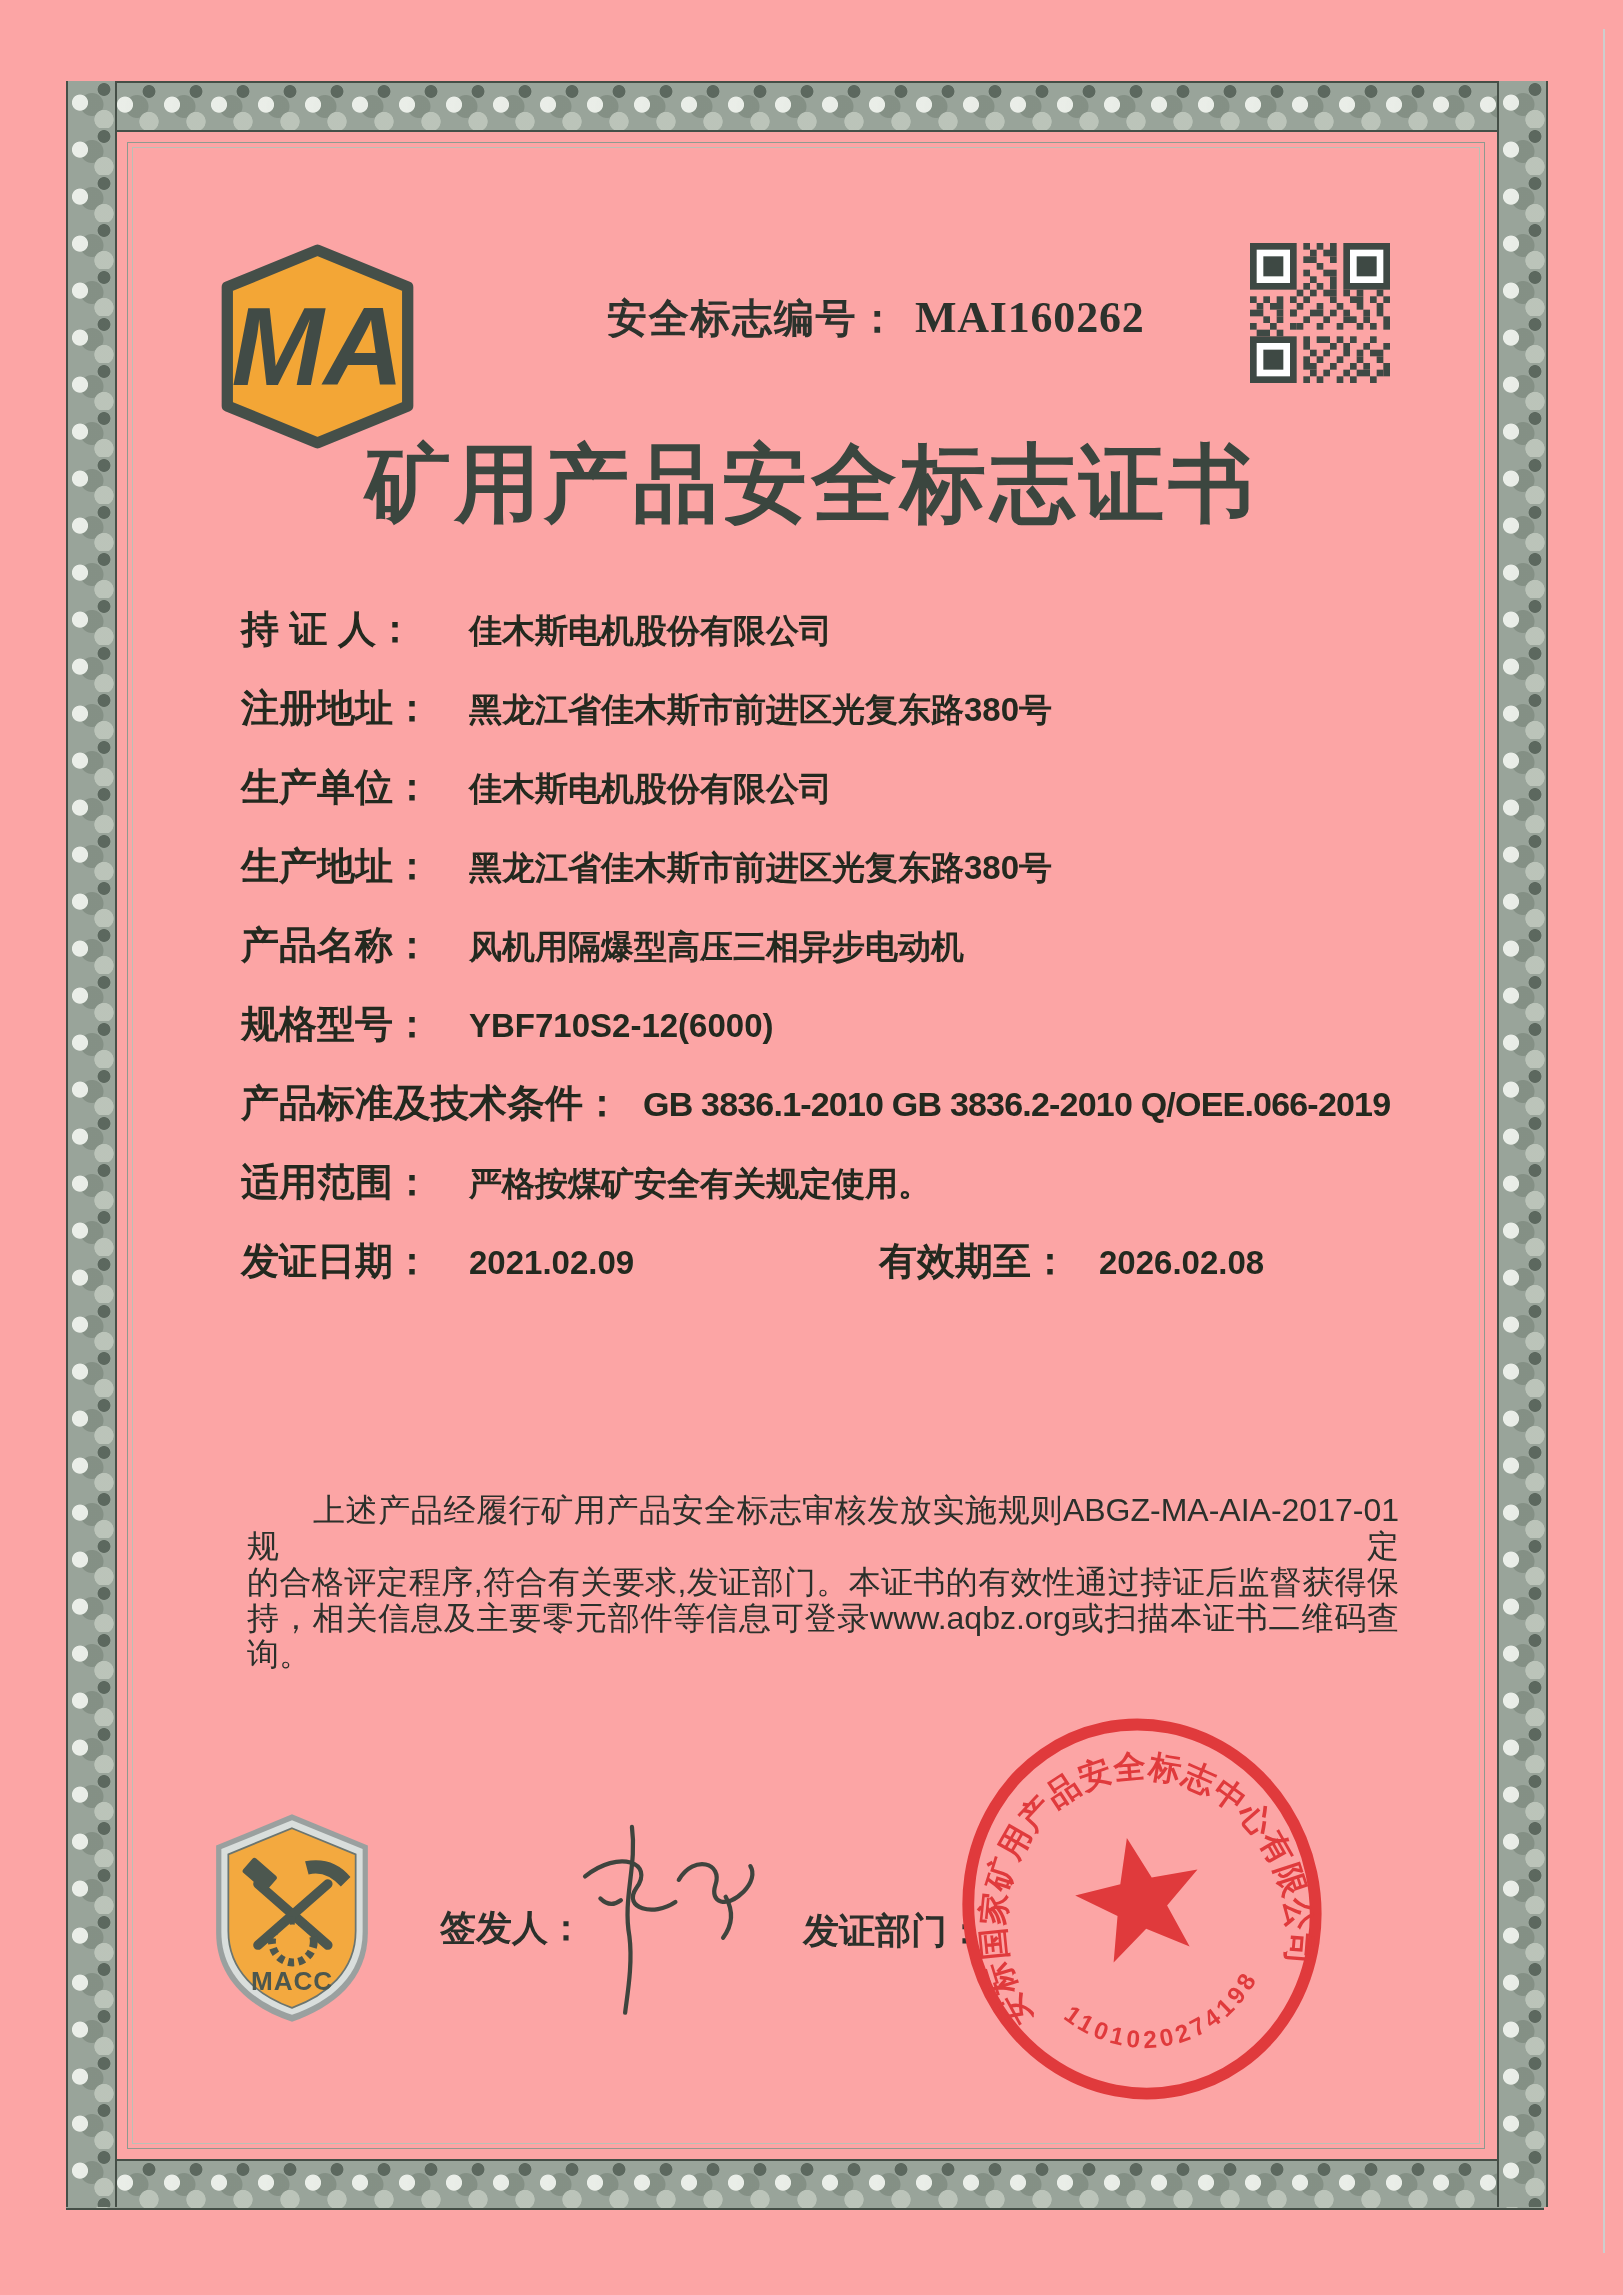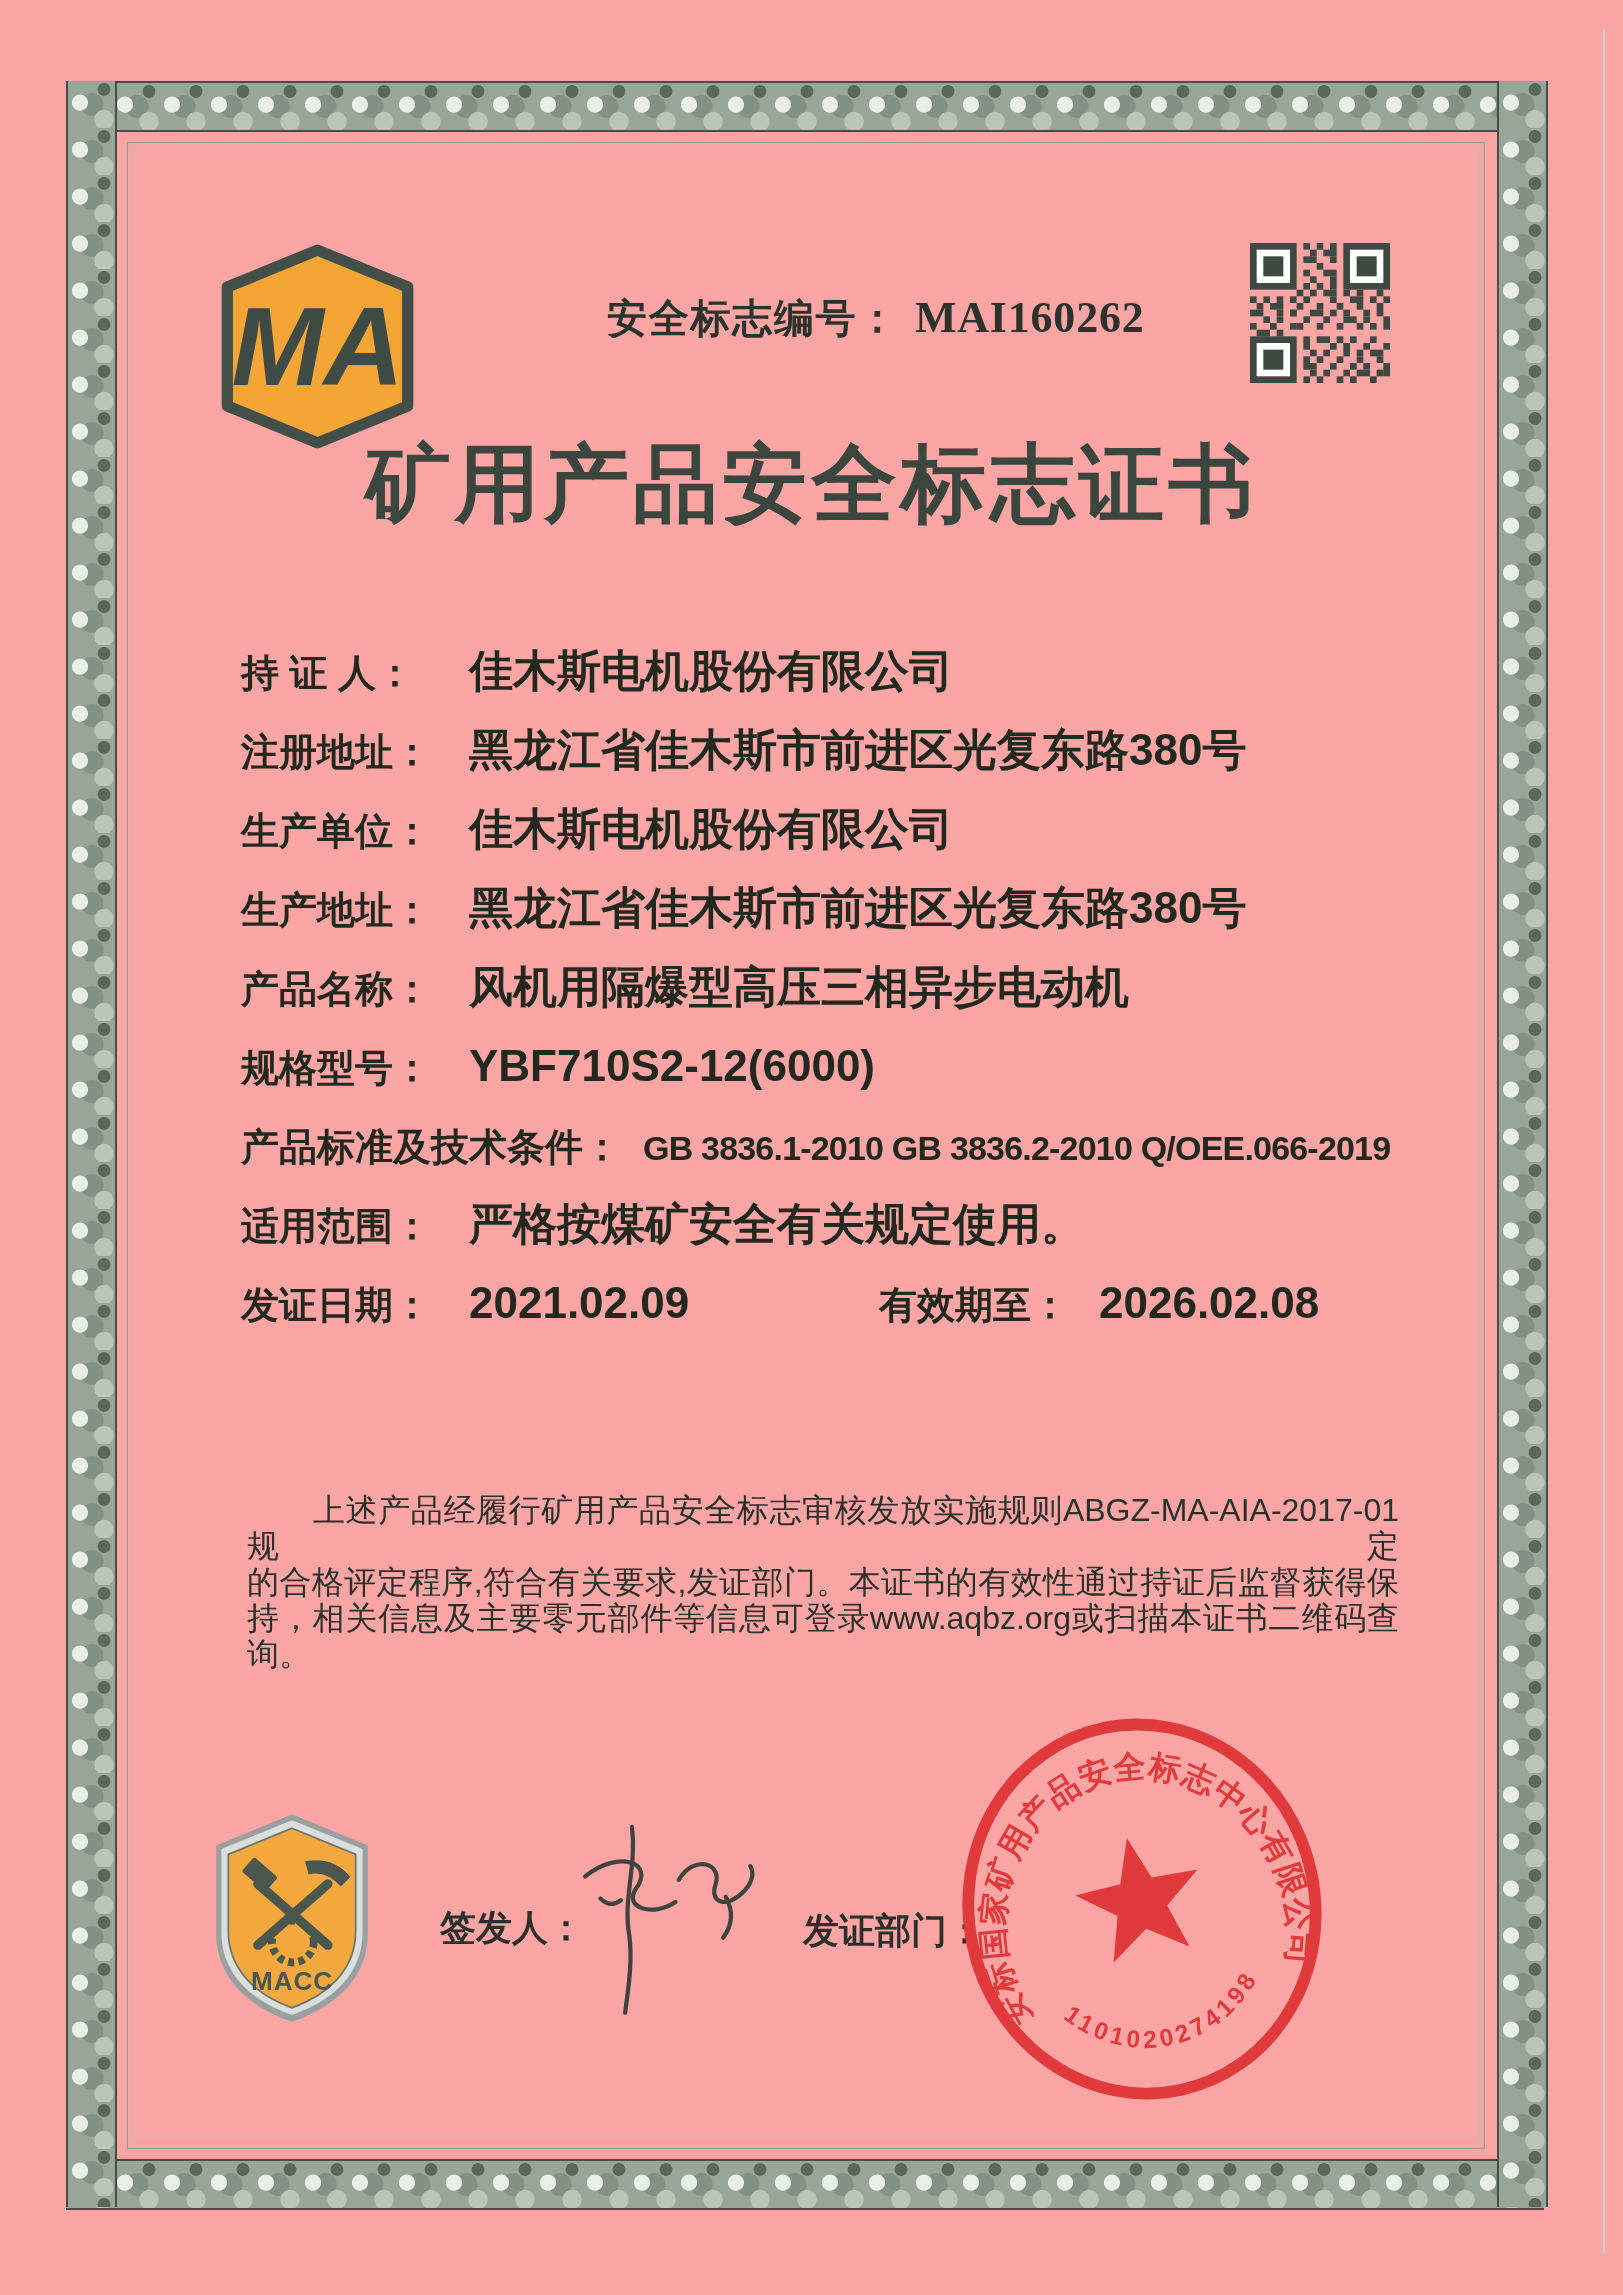--- a/index.html
+++ b/index.html
@@ -31,22 +31,22 @@
   .mark-value{font-family:"Liberation Serif",serif;font-size:44px;font-weight:bold;color:#2c322c;letter-spacing:0.8px;}
   .qr{position:absolute;left:1250px;top:242px;width:140px;height:142px;}
 
   .cert-title{position:absolute;left:135px;top:427px;width:1353px;text-align:center;
       font-family:"Liberation Serif",serif;font-weight:bold;font-size:85px;
       color:#3b463f;letter-spacing:4.2px;}
 
   
   .rows{position:absolute;left:241px;top:604px;width:1201px;}
   .row{display:flex;align-items:baseline;height:79px;}
-  .row .lbl{font-size:38px;font-weight:bold;white-space:pre;min-width:228px;color:#23291f;margin-top:44px;}
-  .row .val{font-size:44px;font-weight:bold;color:#23291f;}
+  .row .lbl{font-size:38px;font-weight:bold;white-space:pre;min-width:228px;color:#23291f;}
+  .row .val{font-size:33px;font-weight:bold;color:#23291f;}
   .row.wide .lbl{min-width:0;margin-right:22px;}
   .row.wide .val{font-size:34px;letter-spacing:-0.8px;}
   .row .val2-lbl{font-size:38px;font-weight:bold;white-space:pre;color:#23291f;min-width:220px;}
   .val-box{min-width:410px;}
 
   
   .para{position:absolute;left:247px;top:1492px;width:1152px;font-size:32px;
       font-weight:normal;line-height:36px;color:#2b302b;}
   .para .l{text-align:justify;text-align-last:justify;}
   .para .l.first{text-indent:66px;}

